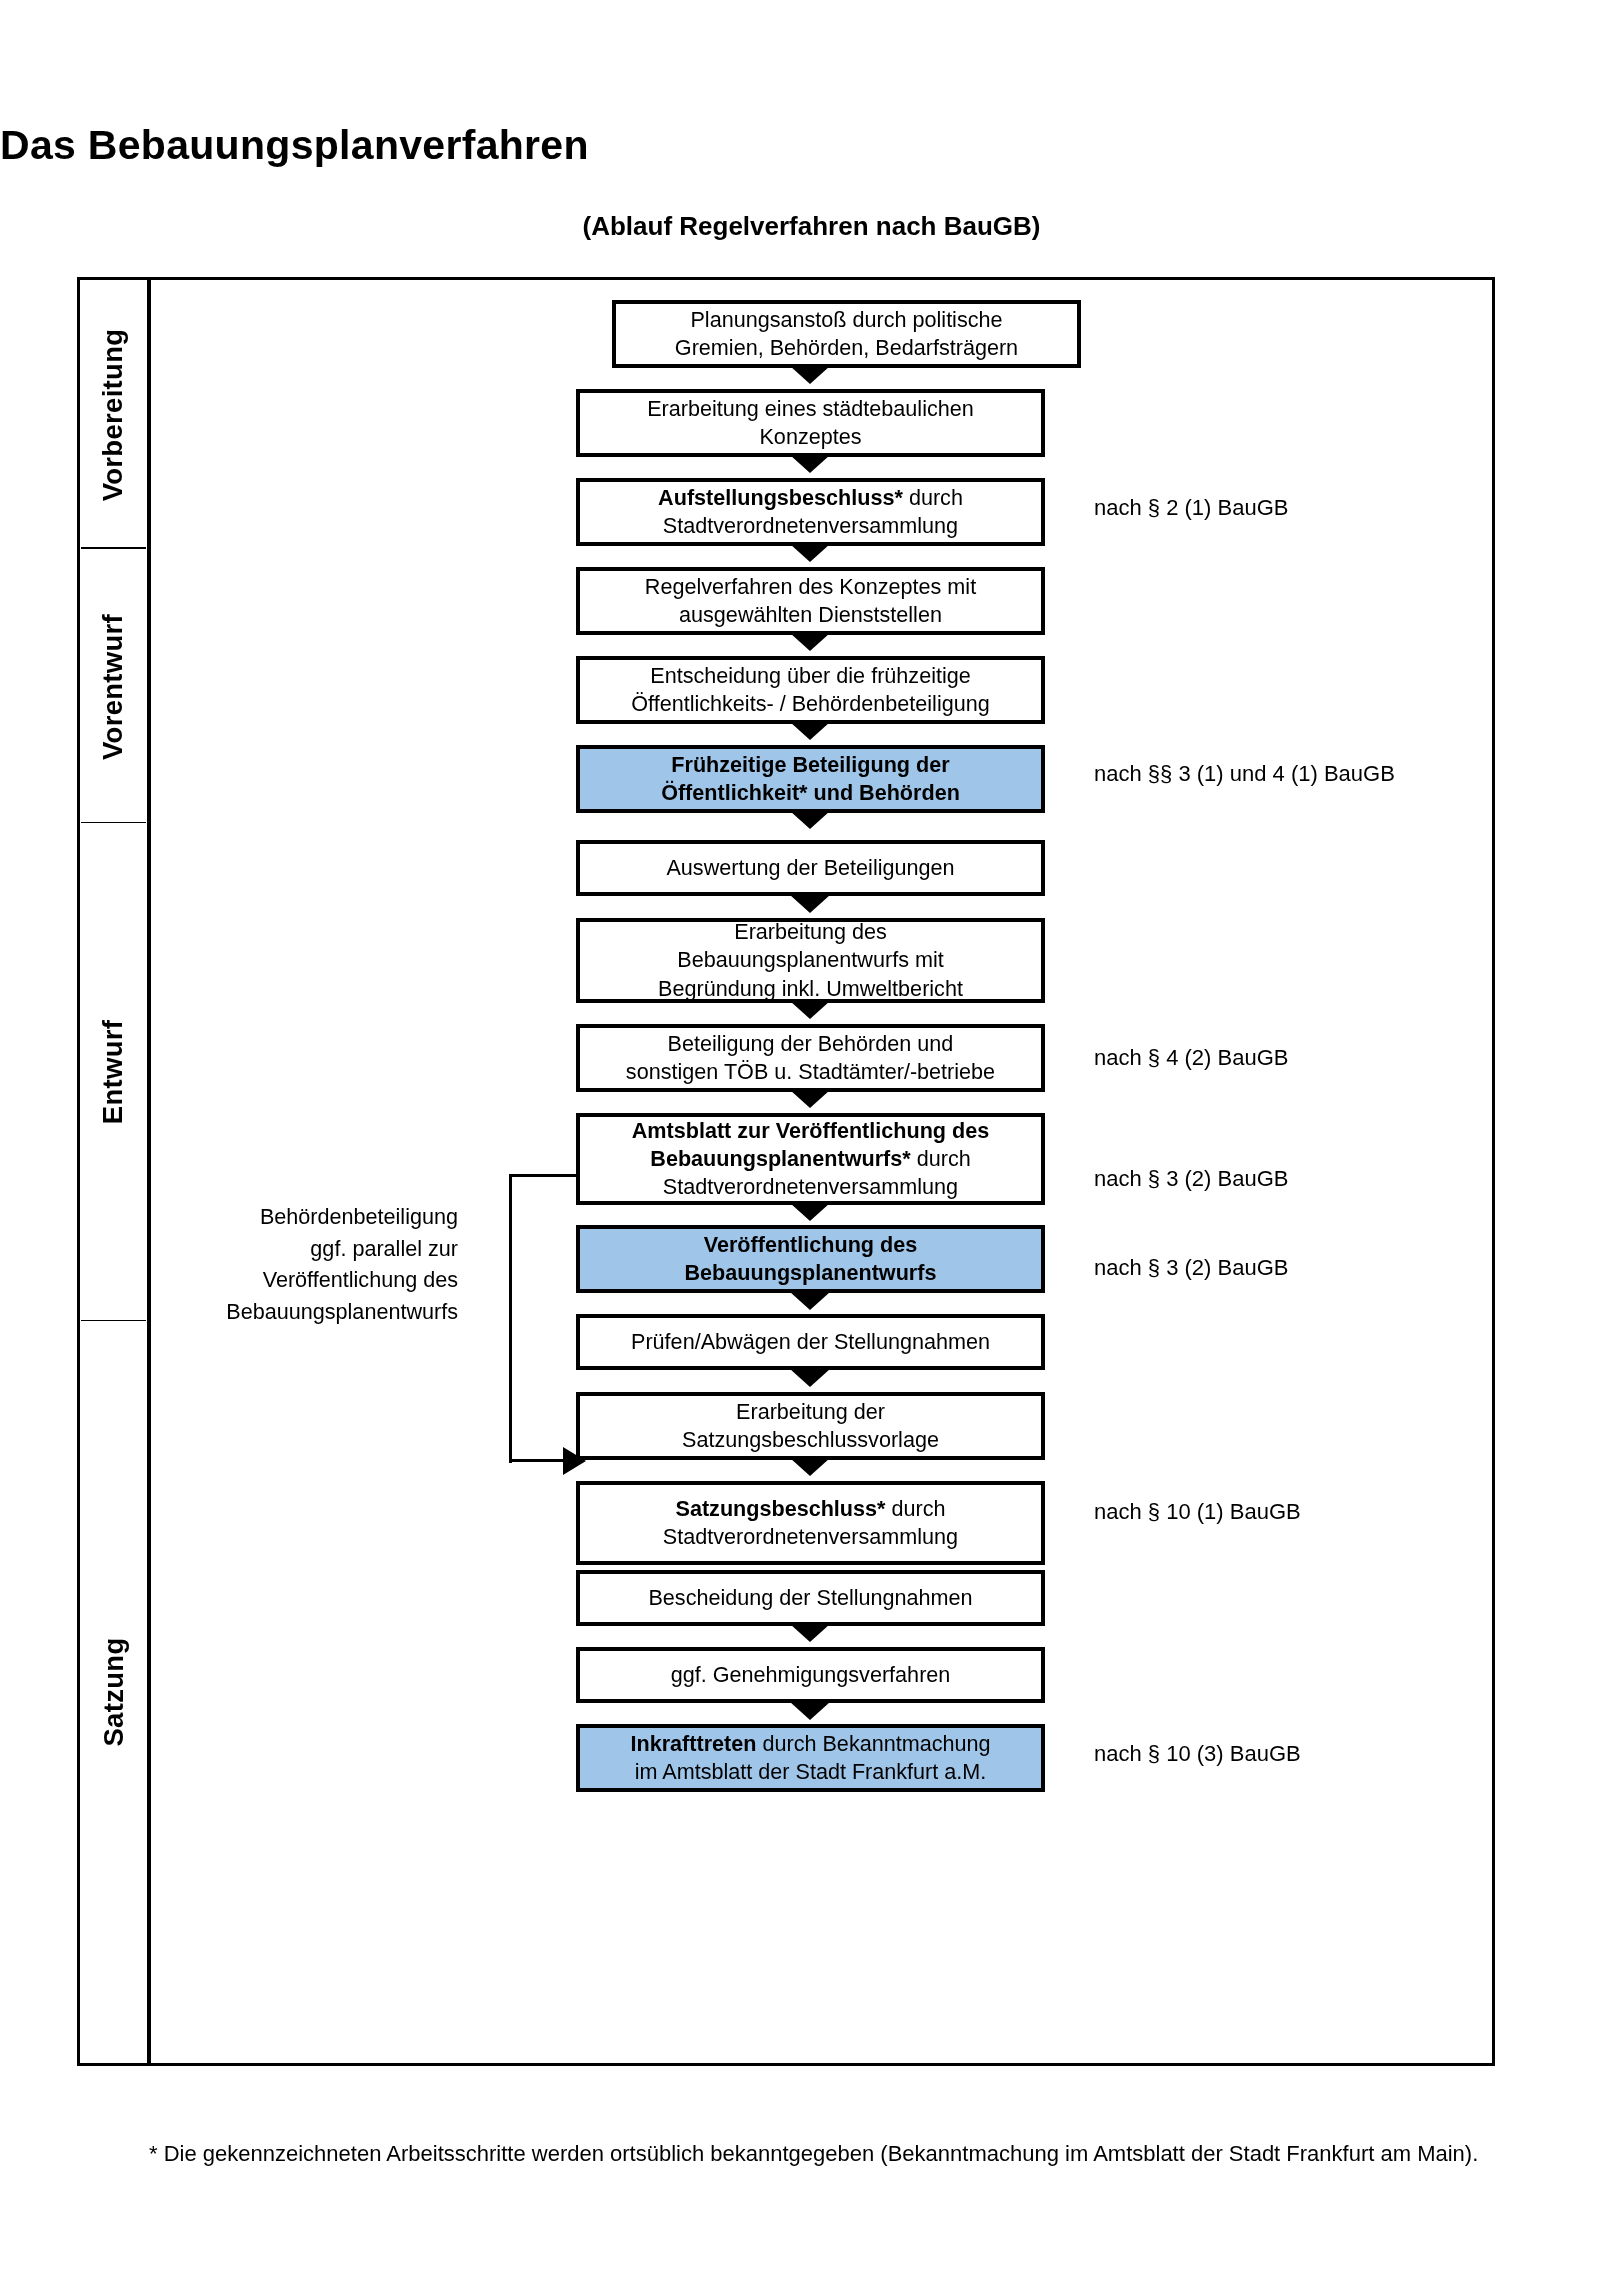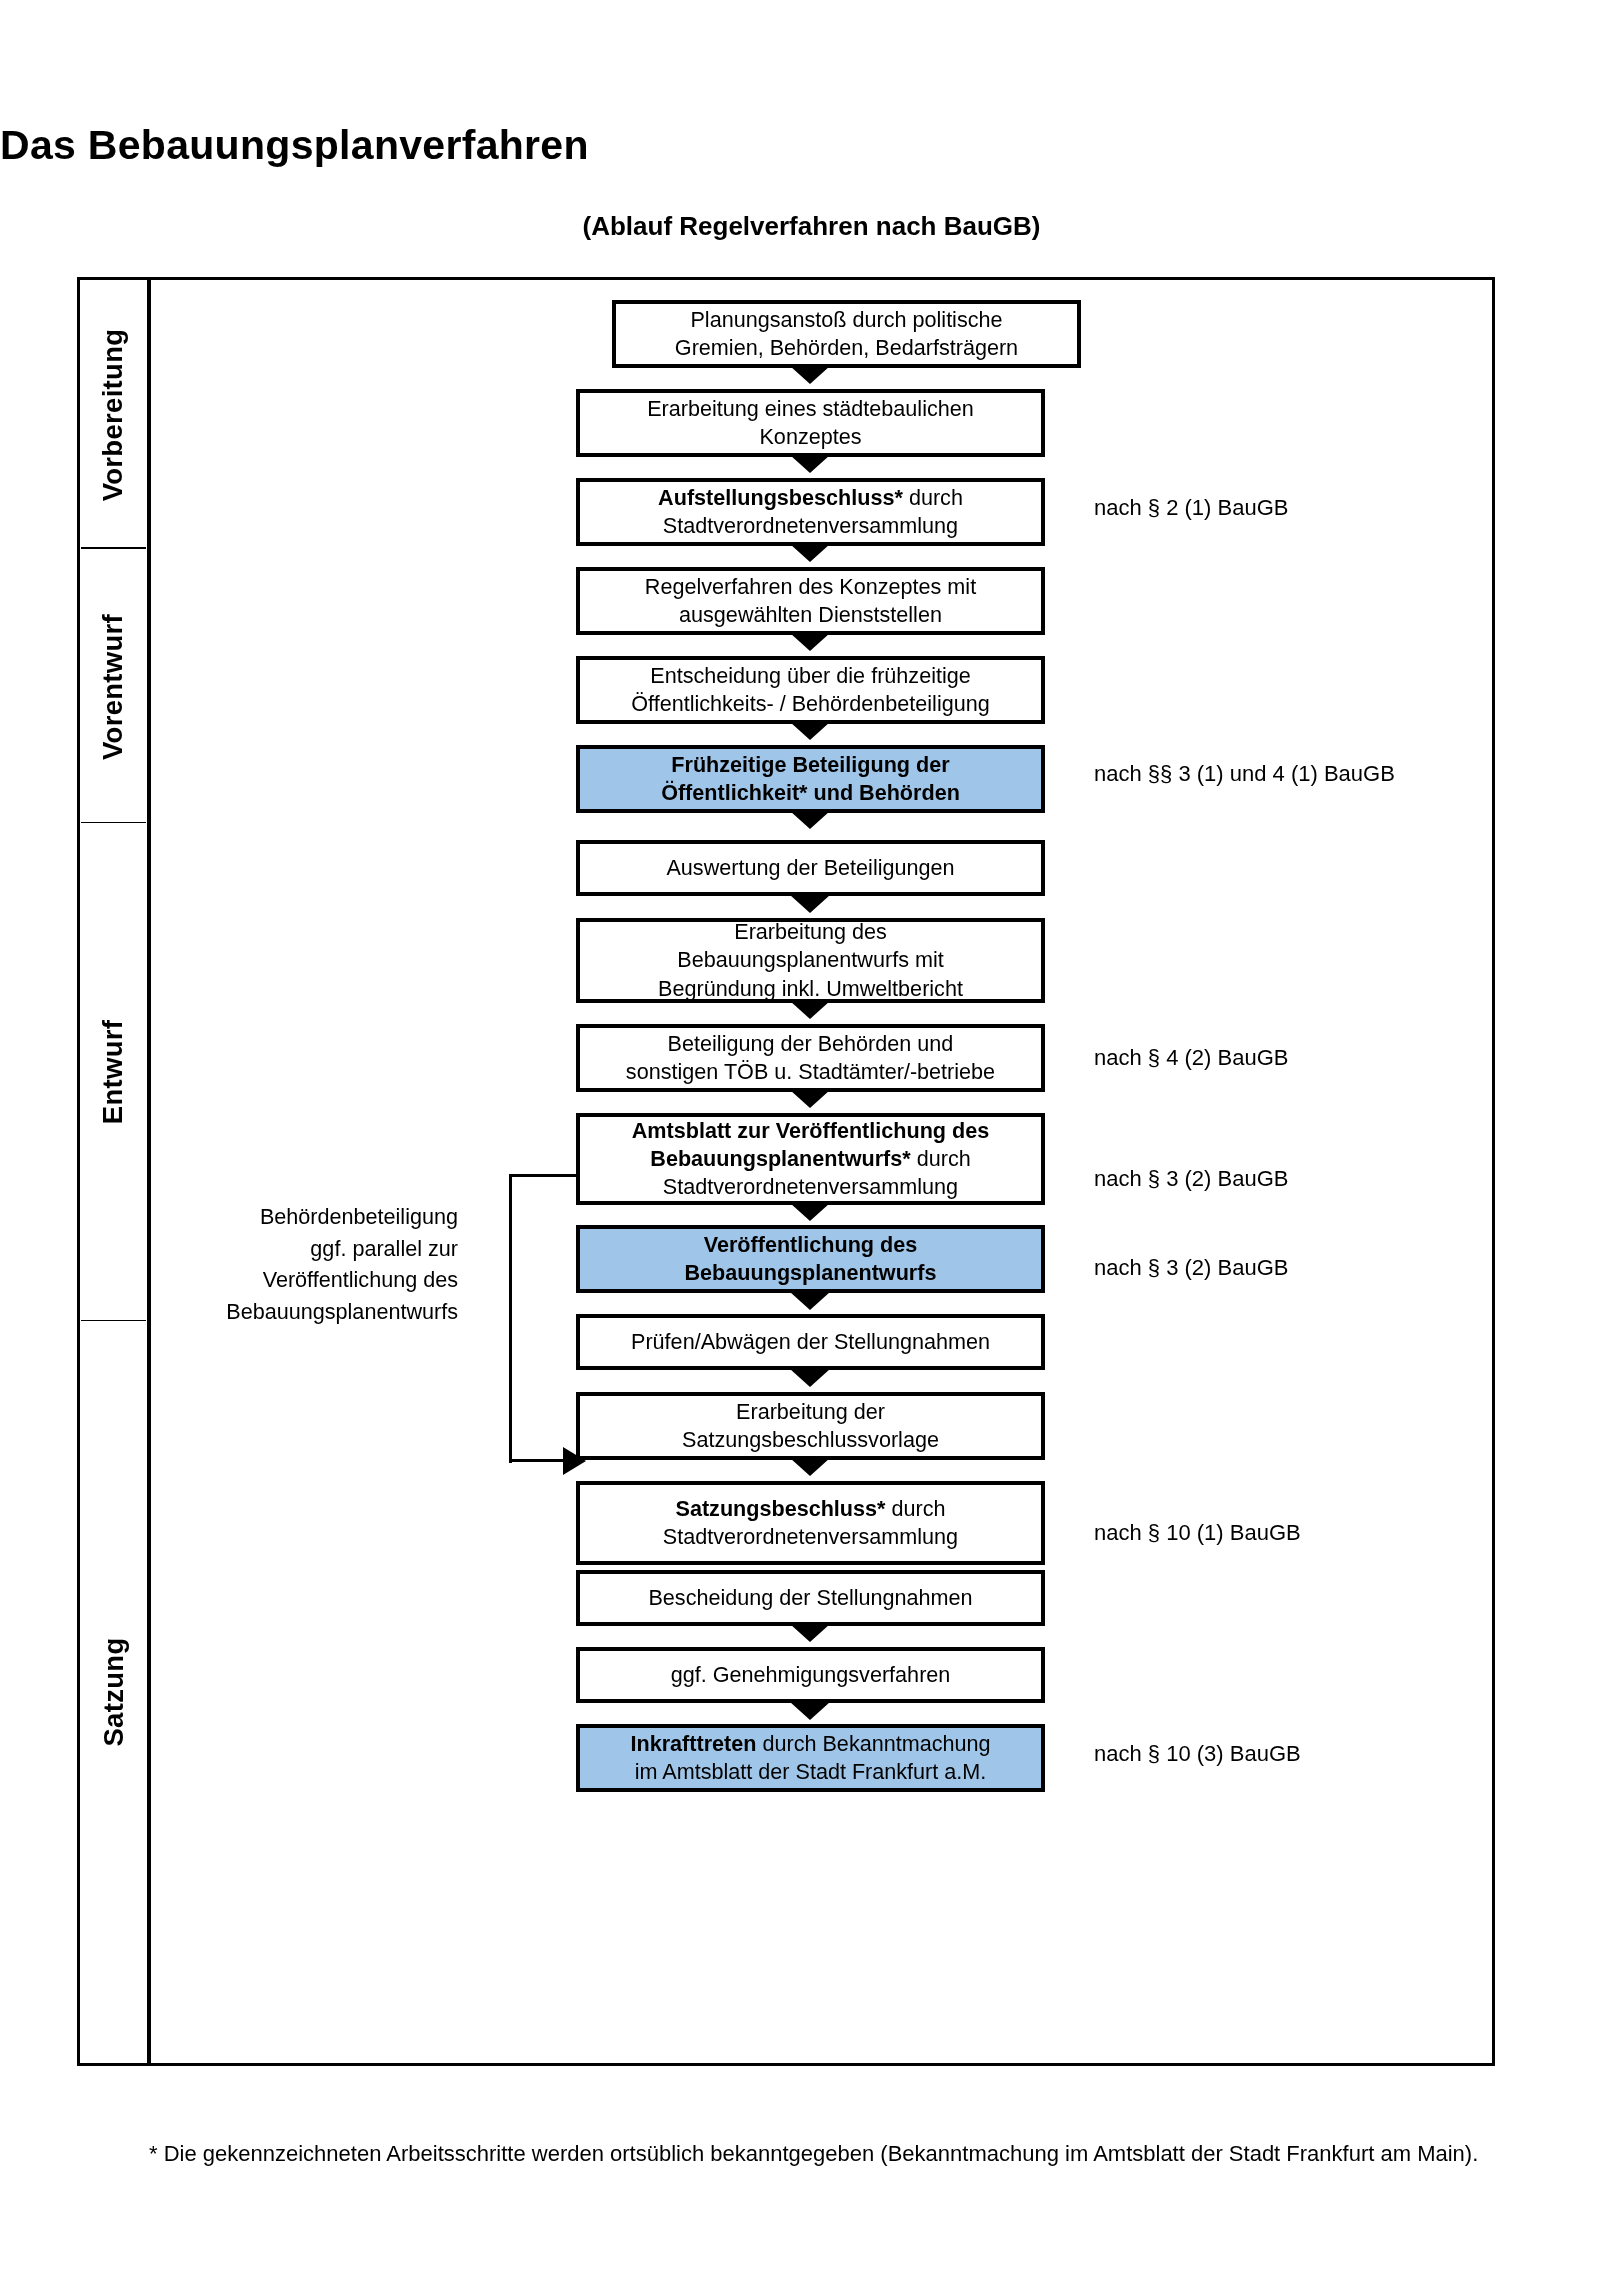--- a/index.html
+++ b/index.html
@@ -264,20 +264,20 @@
         </div>
       </div>
     </div>
 
   <div id="legals">
       <div class="legal" style="left: 1094px; top: 495px;">nach § 2 (1) BauGB</div>
       <div class="legal" style="left: 1094px; top: 761px;">nach §§ 3 (1) und 4 (1) BauGB</div>
       <div class="legal" style="left: 1094px; top: 1045px;">nach § 4 (2) BauGB</div>
       <div class="legal" style="left: 1094px; top: 1166px;">nach § 3 (2) BauGB</div>
       <div class="legal" style="left: 1094px; top: 1255px;">nach § 3 (2) BauGB</div>
-      <div class="legal" style="left: 1094px; top: 1499px; margin-top: 21px;">nach § 10 (1) BauGB</div>
+      <div class="legal" style="left: 1094px; top: 1499px;">nach § 10 (1) BauGB</div>
       <div class="legal" style="left: 1094px; top: 1741px;">nach § 10 (3) BauGB</div>
     </div>
 
   <div id="footnote">* Die gekennzeichneten Arbeitsschritte werden ortsüblich bekanntgegeben (Bekanntmachung im Amtsblatt  der Stadt Frankfurt am Main).</div>
 
 </div>
 
 
 </body></html>

